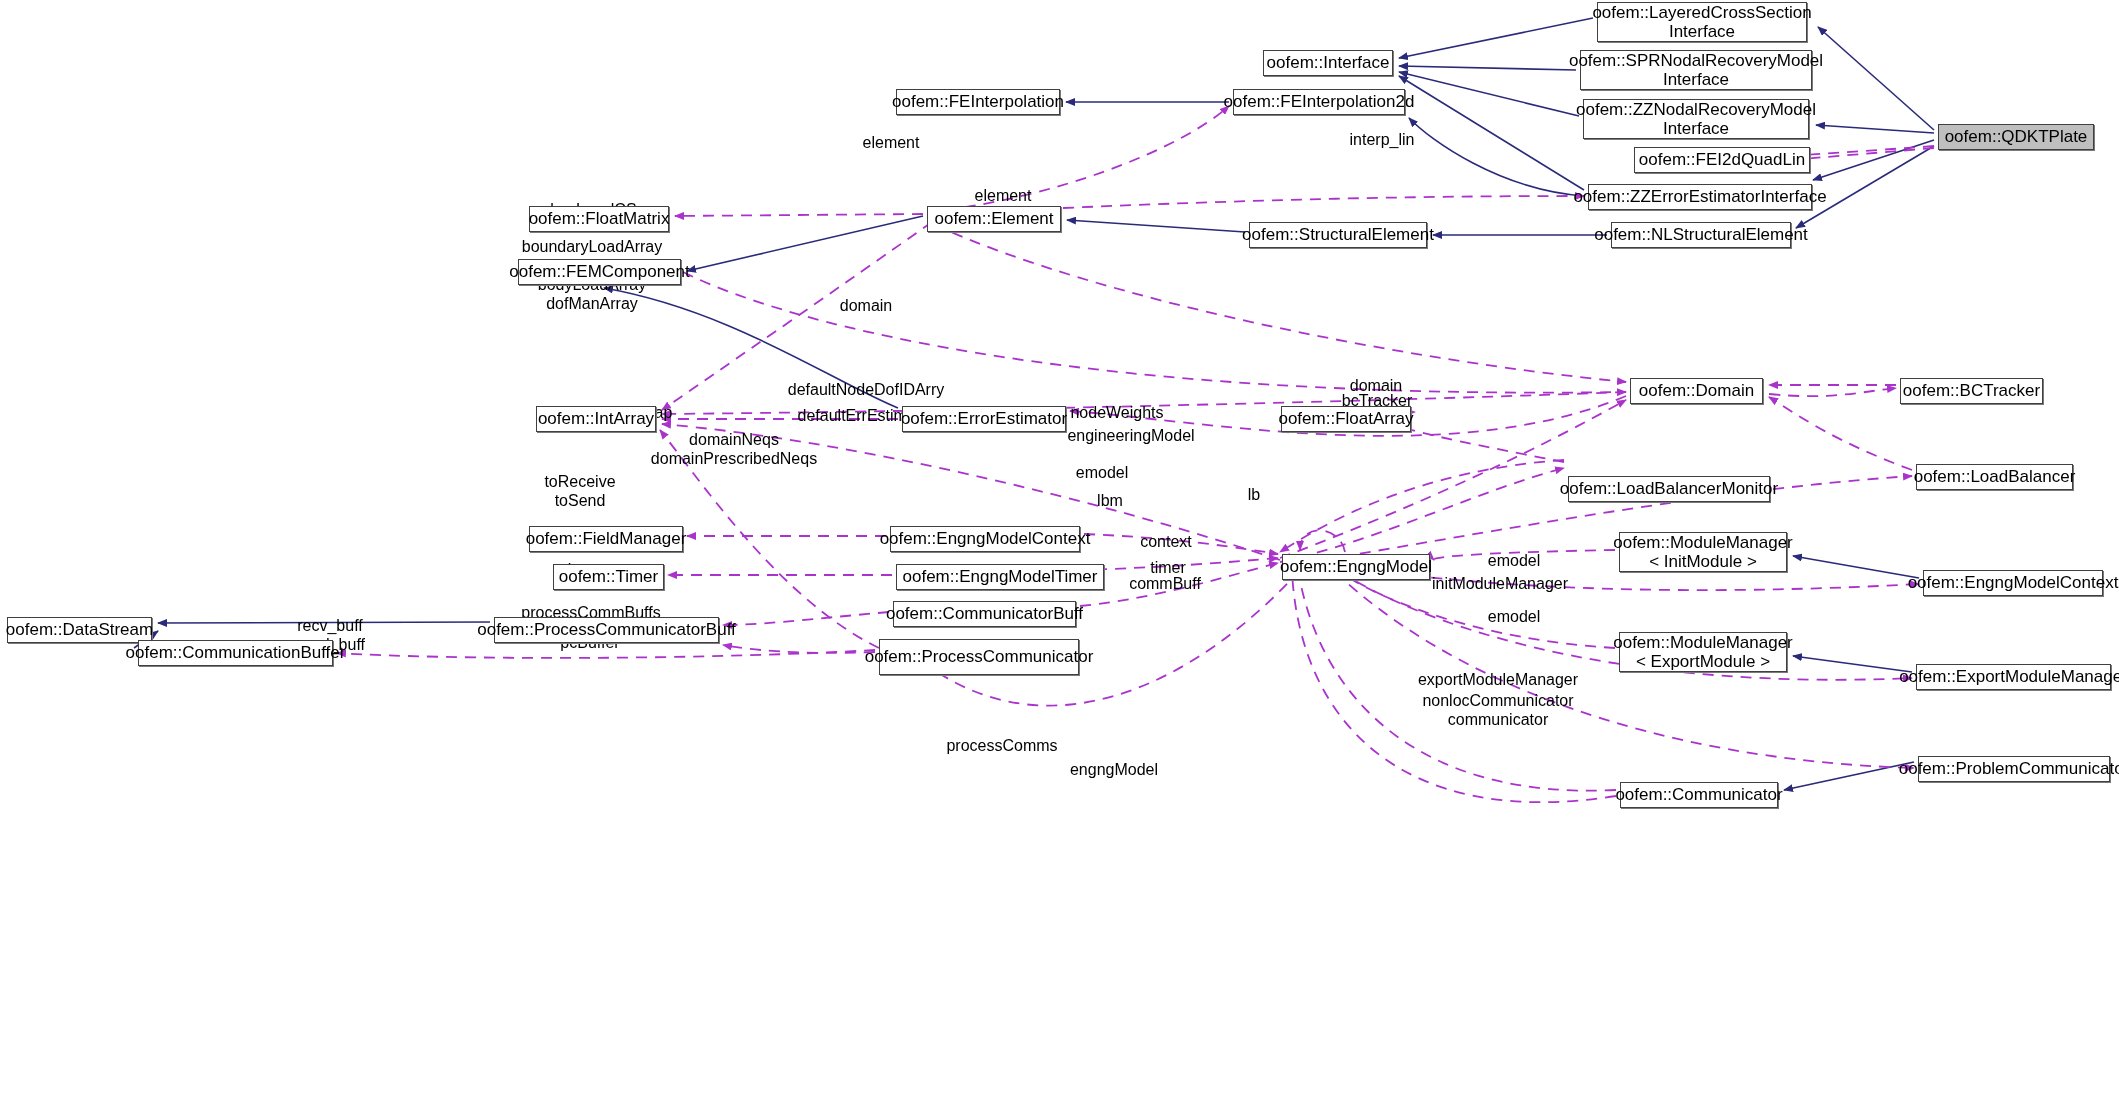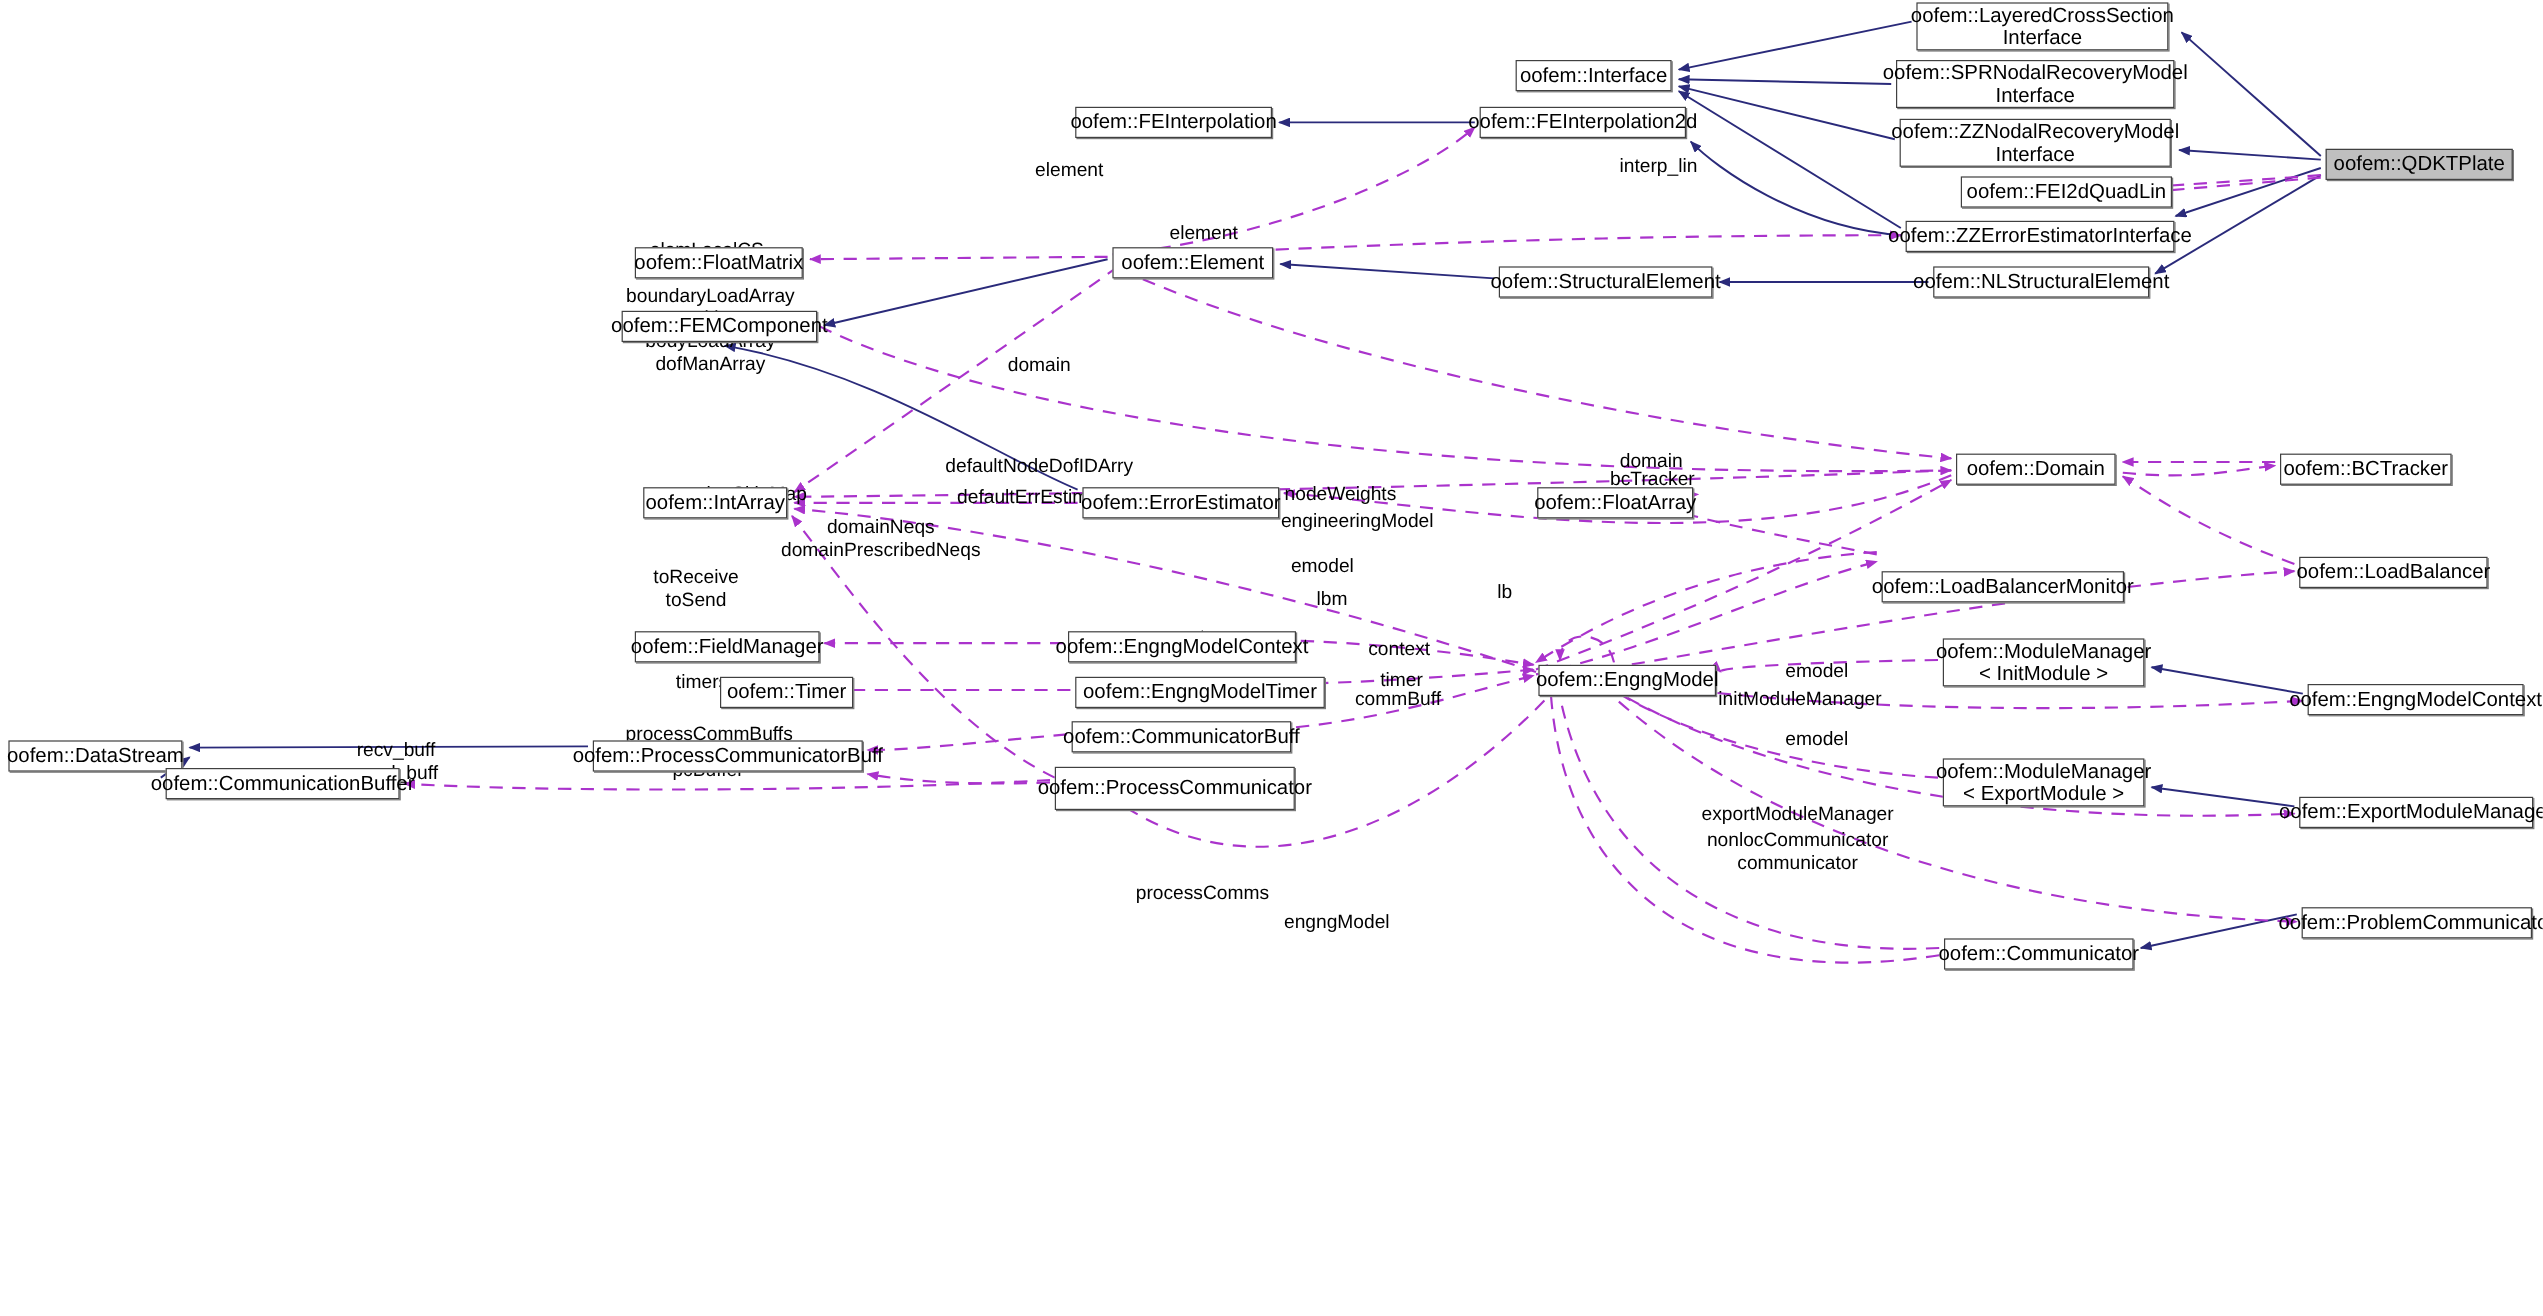--- a/index.html
+++ b/index.html
@@ -207,21 +207,21 @@
       <div class="node" style="left: 1282px; top: 554px; width: 148px; height: 26px;">oofem::EngngModel</div>
       <div class="node" style="left: 1619px; top: 532px; width: 168px; height: 40px;">oofem::ModuleManager
 &lt; InitModule &gt;</div>
       <div class="node" style="left: 1923px; top: 570px; width: 180px; height: 26px;">oofem::EngngModelContext</div>
       <div class="node" style="left: 1619px; top: 632px; width: 168px; height: 40px;">oofem::ModuleManager
 &lt; ExportModule &gt;</div>
       <div class="node" style="left: 1916px; top: 664px; width: 195px; height: 26px;">oofem::ExportModuleManager</div>
       <div class="node" style="left: 1918px; top: 756px; width: 192px; height: 26px;">oofem::ProblemCommunicator</div>
       <div class="node" style="left: 1620px; top: 782px; width: 158px; height: 26px;">oofem::Communicator</div>
       <div class="node" style="left: 529px; top: 526px; width: 154px; height: 26px;">oofem::FieldManager</div>
-      <div class="node" style="left: 553px; top: 564px; width: 111px; height: 26px; margin-left: 47px;">oofem::Timer</div>
+      <div class="node" style="left: 553px; top: 564px; width: 111px; height: 26px;">oofem::Timer</div>
       <div class="node" style="left: 494px; top: 617px; width: 225px; height: 26px;">oofem::ProcessCommunicatorBuff</div>
       <div class="node" style="left: 7px; top: 617px; width: 145px; height: 26px;">oofem::DataStream</div>
       <div class="node" style="left: 138px; top: 640px; width: 195px; height: 26px;">oofem::CommunicationBuffer</div>
       <div class="node" style="left: 890px; top: 526px; width: 190px; height: 26px;">oofem::EngngModelContext</div>
       <div class="node" style="left: 896px; top: 564px; width: 208px; height: 26px;">oofem::EngngModelTimer</div>
       <div class="node" style="left: 893px; top: 601px; width: 183px; height: 26px;">oofem::CommunicatorBuff</div>
       <div class="node" style="left: 879px; top: 639px; width: 200px; height: 36px;">oofem::ProcessCommunicator</div>
     </div>
 
   <div id="labels-layer">

